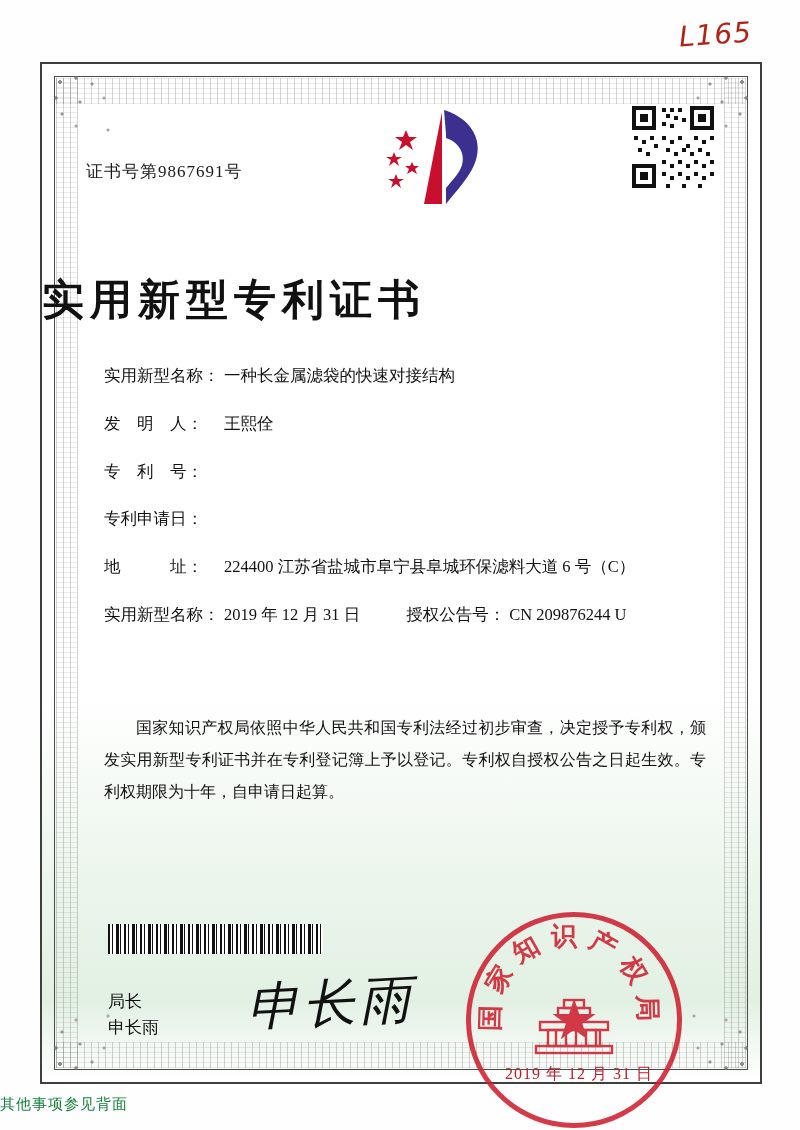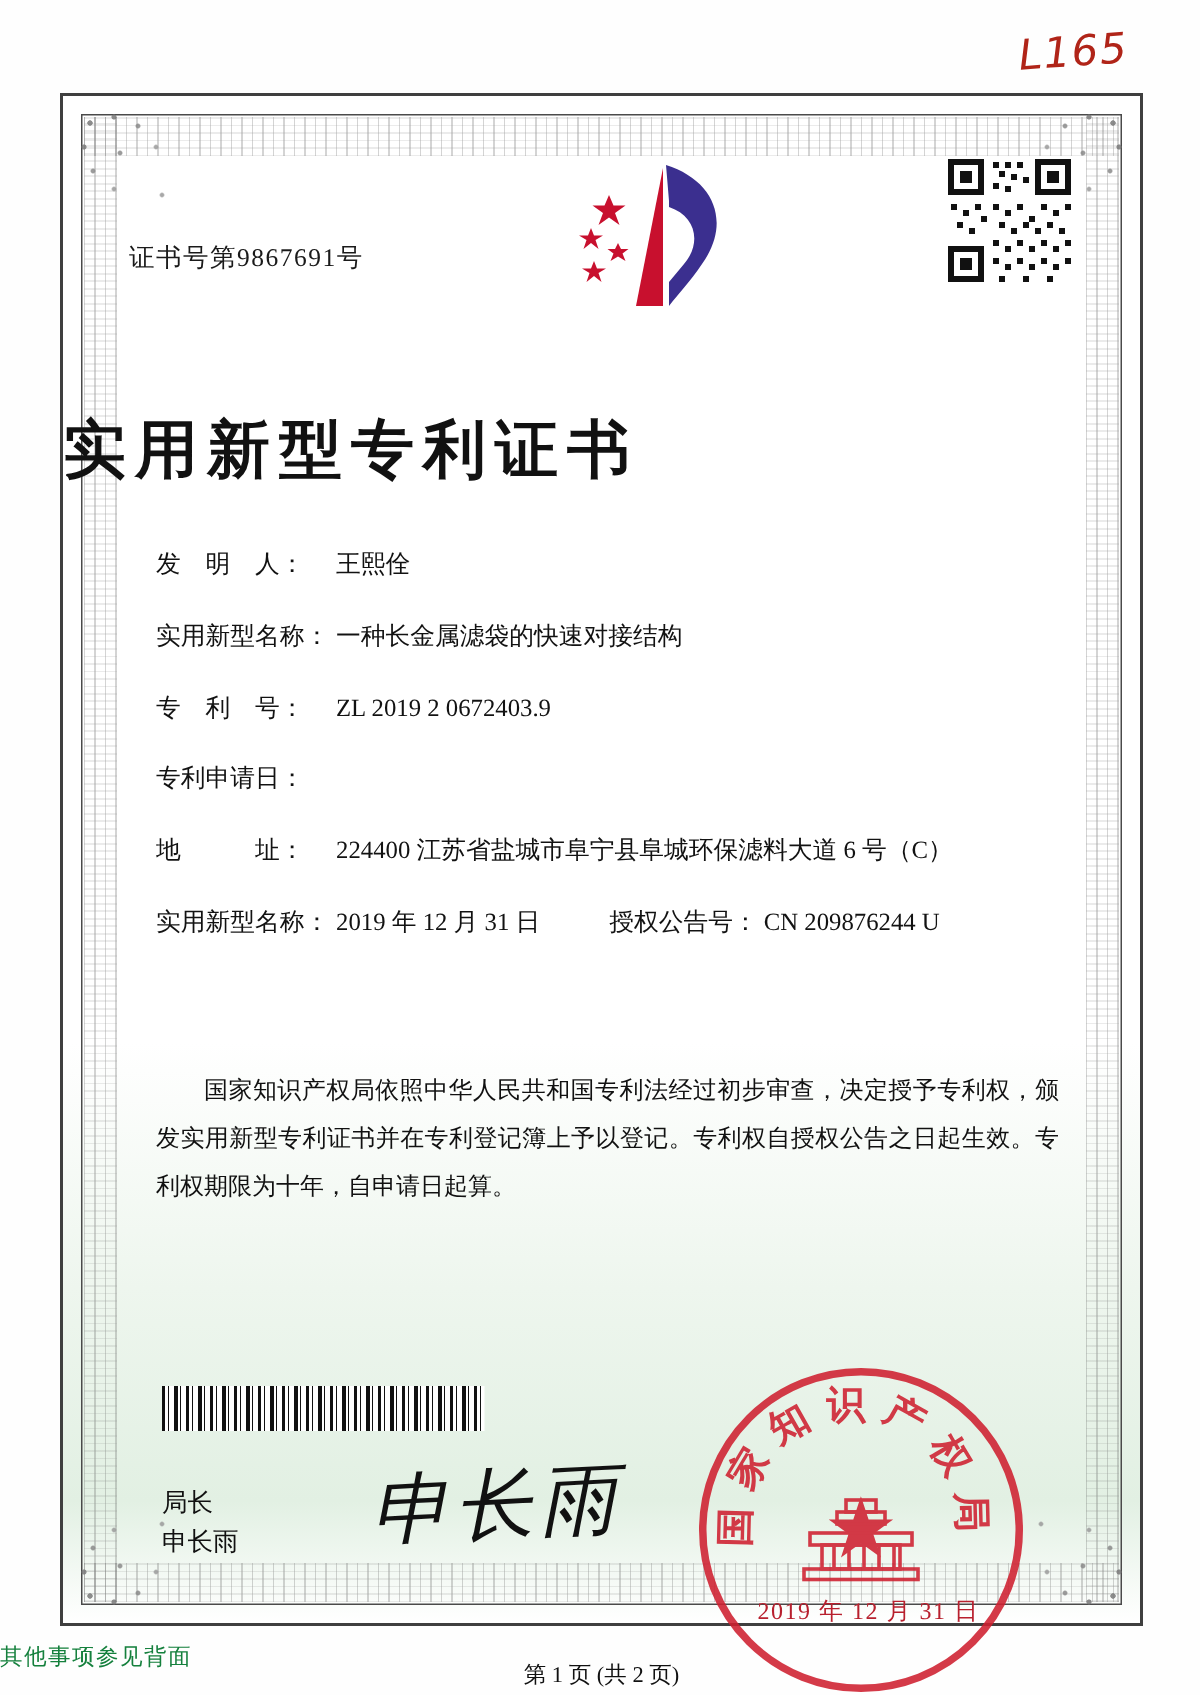--- a/index.html
+++ b/index.html
@@ -244,30 +244,29 @@
             <rect x="52" y="80" width="4" height="4"></rect>
             <rect x="68" y="80" width="4" height="4"></rect>
         </g>
       </svg>
     </div>
 
     <div class="title">实用新型专利证书</div>
 
     <div class="fields">
       <div class="row">
+        <div class="lbl">实用新型名称：</div>
+        <div class="val">一种长金属滤袋的快速对接结构</div>
+      </div>
+      <div class="row">
         <div class="lbl">发　明　人：</div>
         <div class="val">王熙佺</div>
       </div>
       <div class="row">
-        <div class="lbl">实用新型名称：</div>
-        <div class="val">一种长金属滤袋的快速对接结构</div>
-      </div>
-      <div class="row">
         <div class="lbl">专　利　号：</div>
-        <div class="val">ZL 2019 2 0672403.9</div>
       </div>
       <div class="row">
         <div class="lbl">专利申请日：</div>
       </div>
       <div class="row">
         <div class="lbl">地　　　址：</div>
         <div class="val">224400 江苏省盐城市阜宁县阜城环保滤料大道 6 号（C）</div>
       </div>
       <div class="row">
         <div class="lbl">实用新型名称：</div>
@@ -311,17 +310,16 @@
           <line x1="72" y1="42" x2="72" y2="58"></line>
           <line x1="82" y1="42" x2="82" y2="58"></line>
           <rect x="22" y="58" width="76" height="7"></rect>
           <rect x="44" y="20" width="32" height="8"></rect>
           <rect x="50" y="12" width="20" height="8"></rect>
         </g>
       </svg>
     </div>
     <div class="seal-date">2019 年 12 月 31 日</div>
 
-    <div class="page-no">第 1 页 (共 2 页)</div>
   </div>
 
   <div class="footer-note">其他事项参见背面</div>
 </div>
 
 </body></html>

